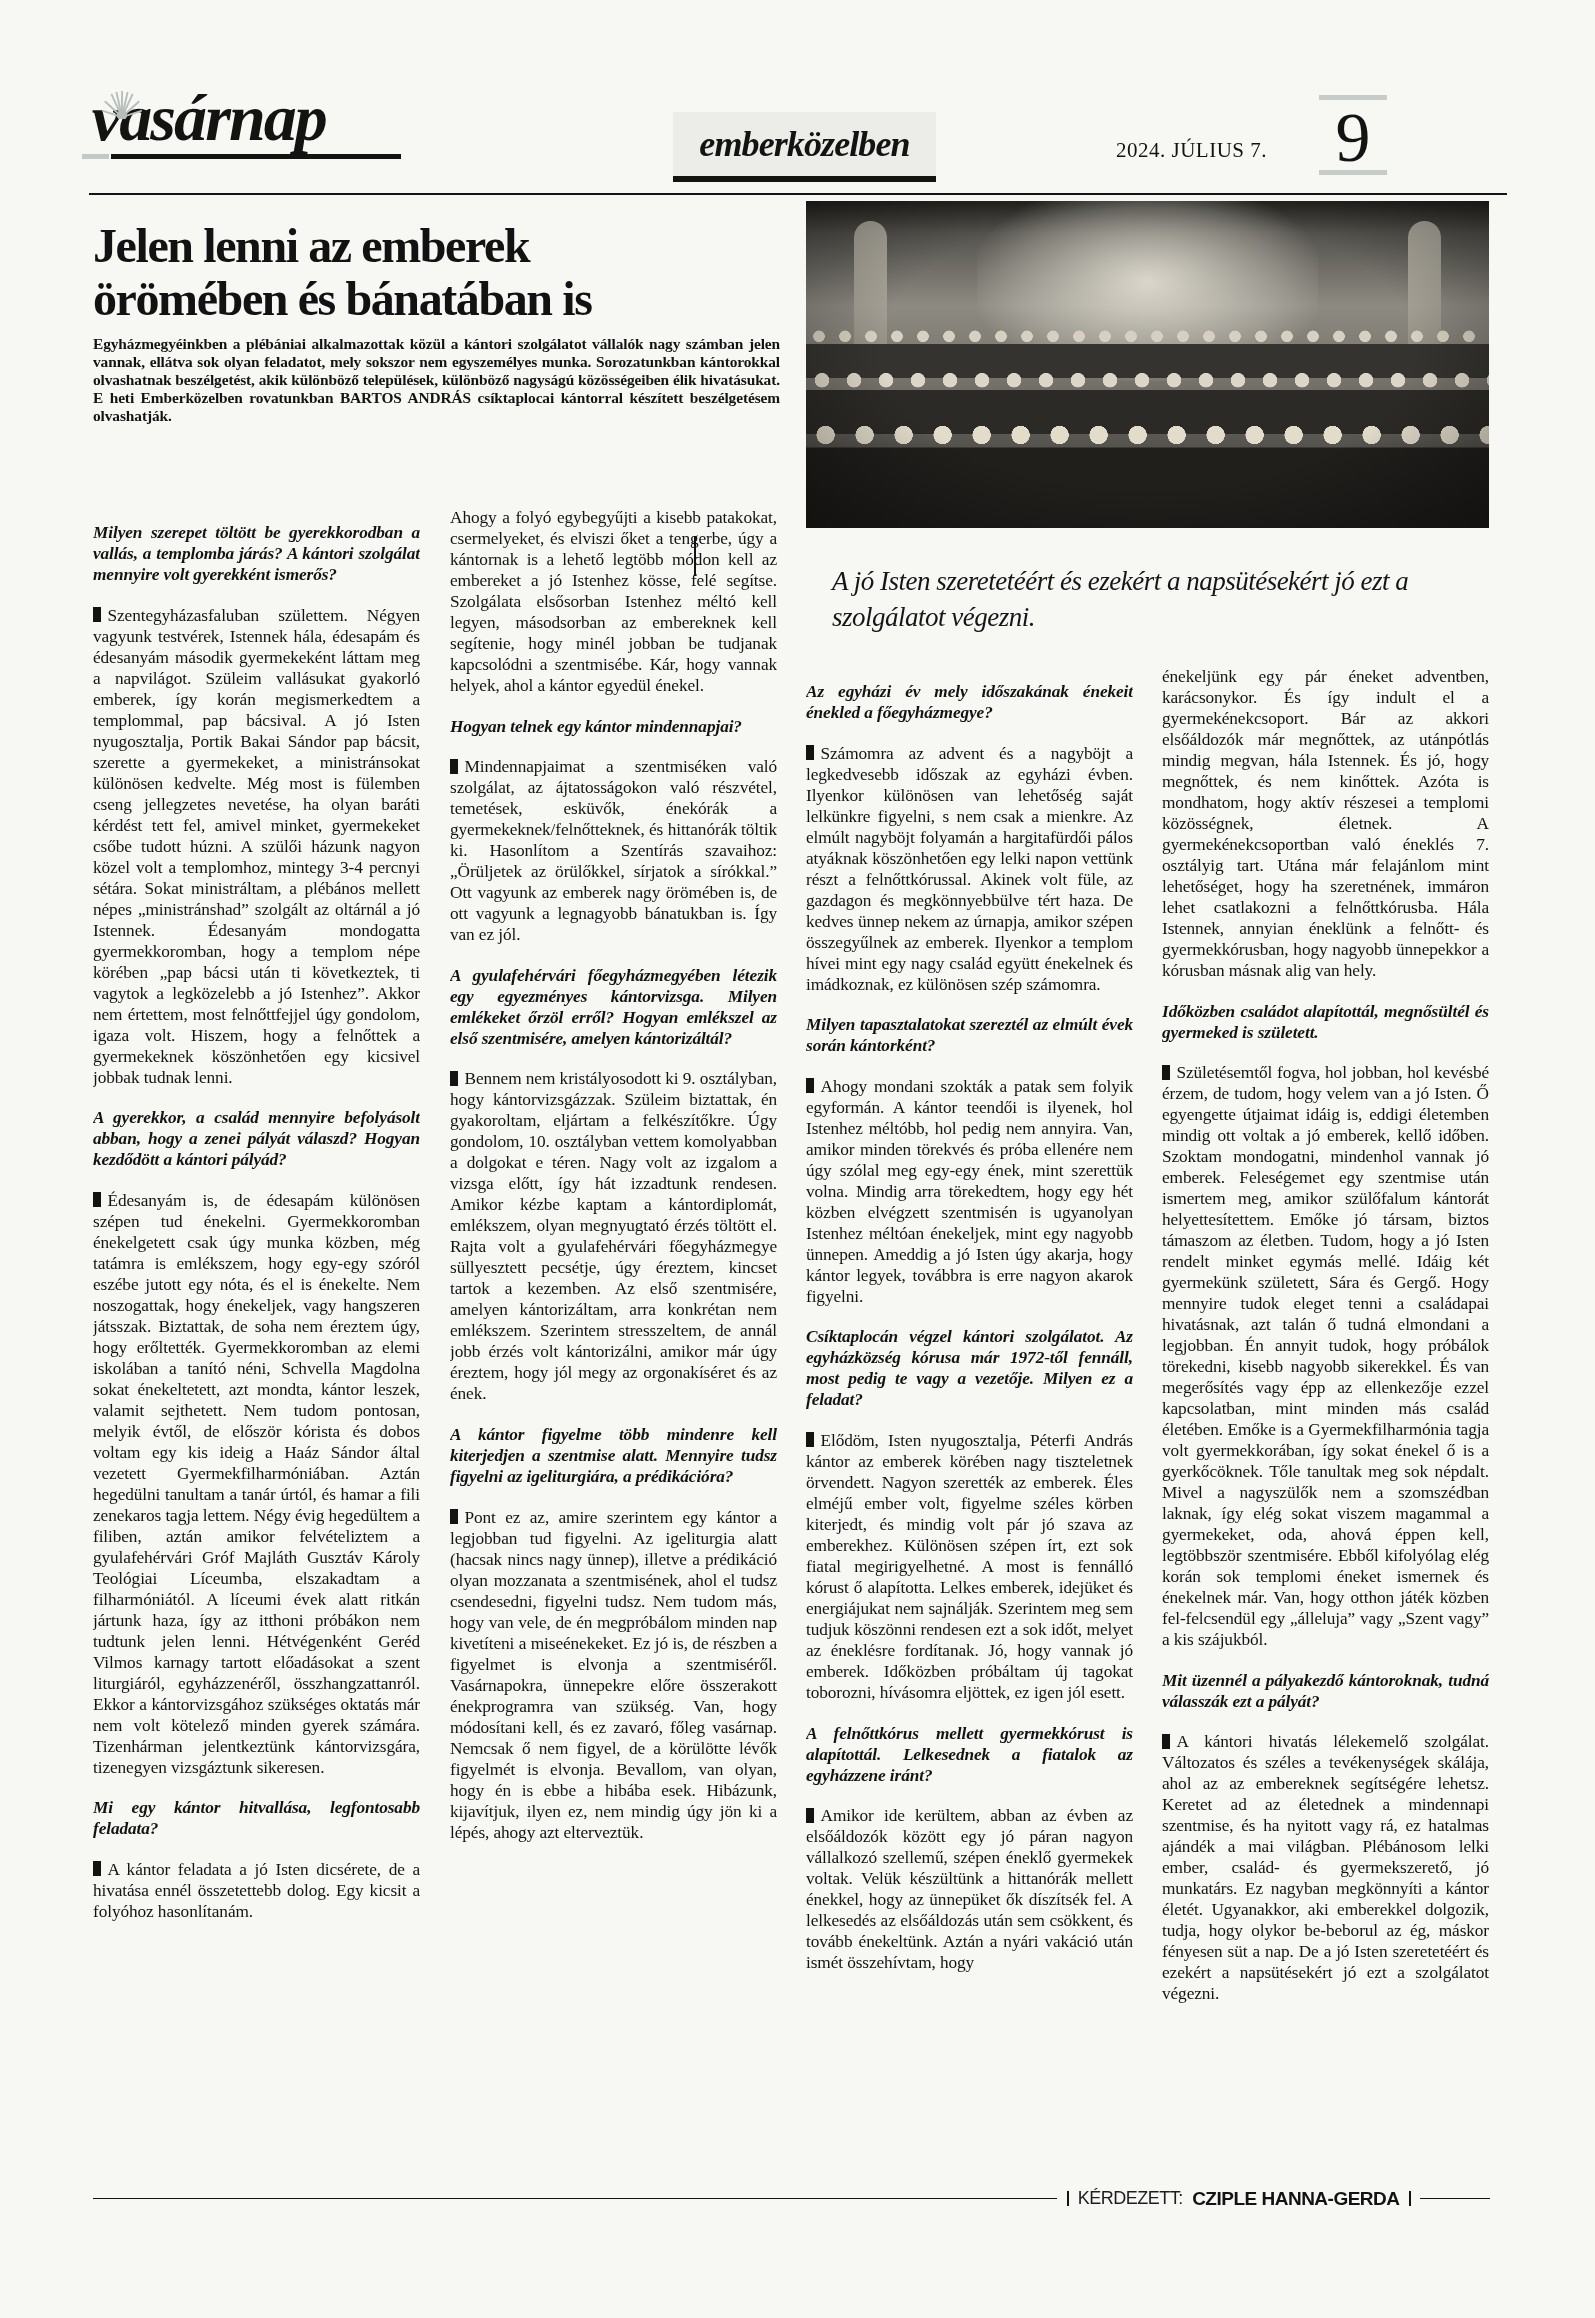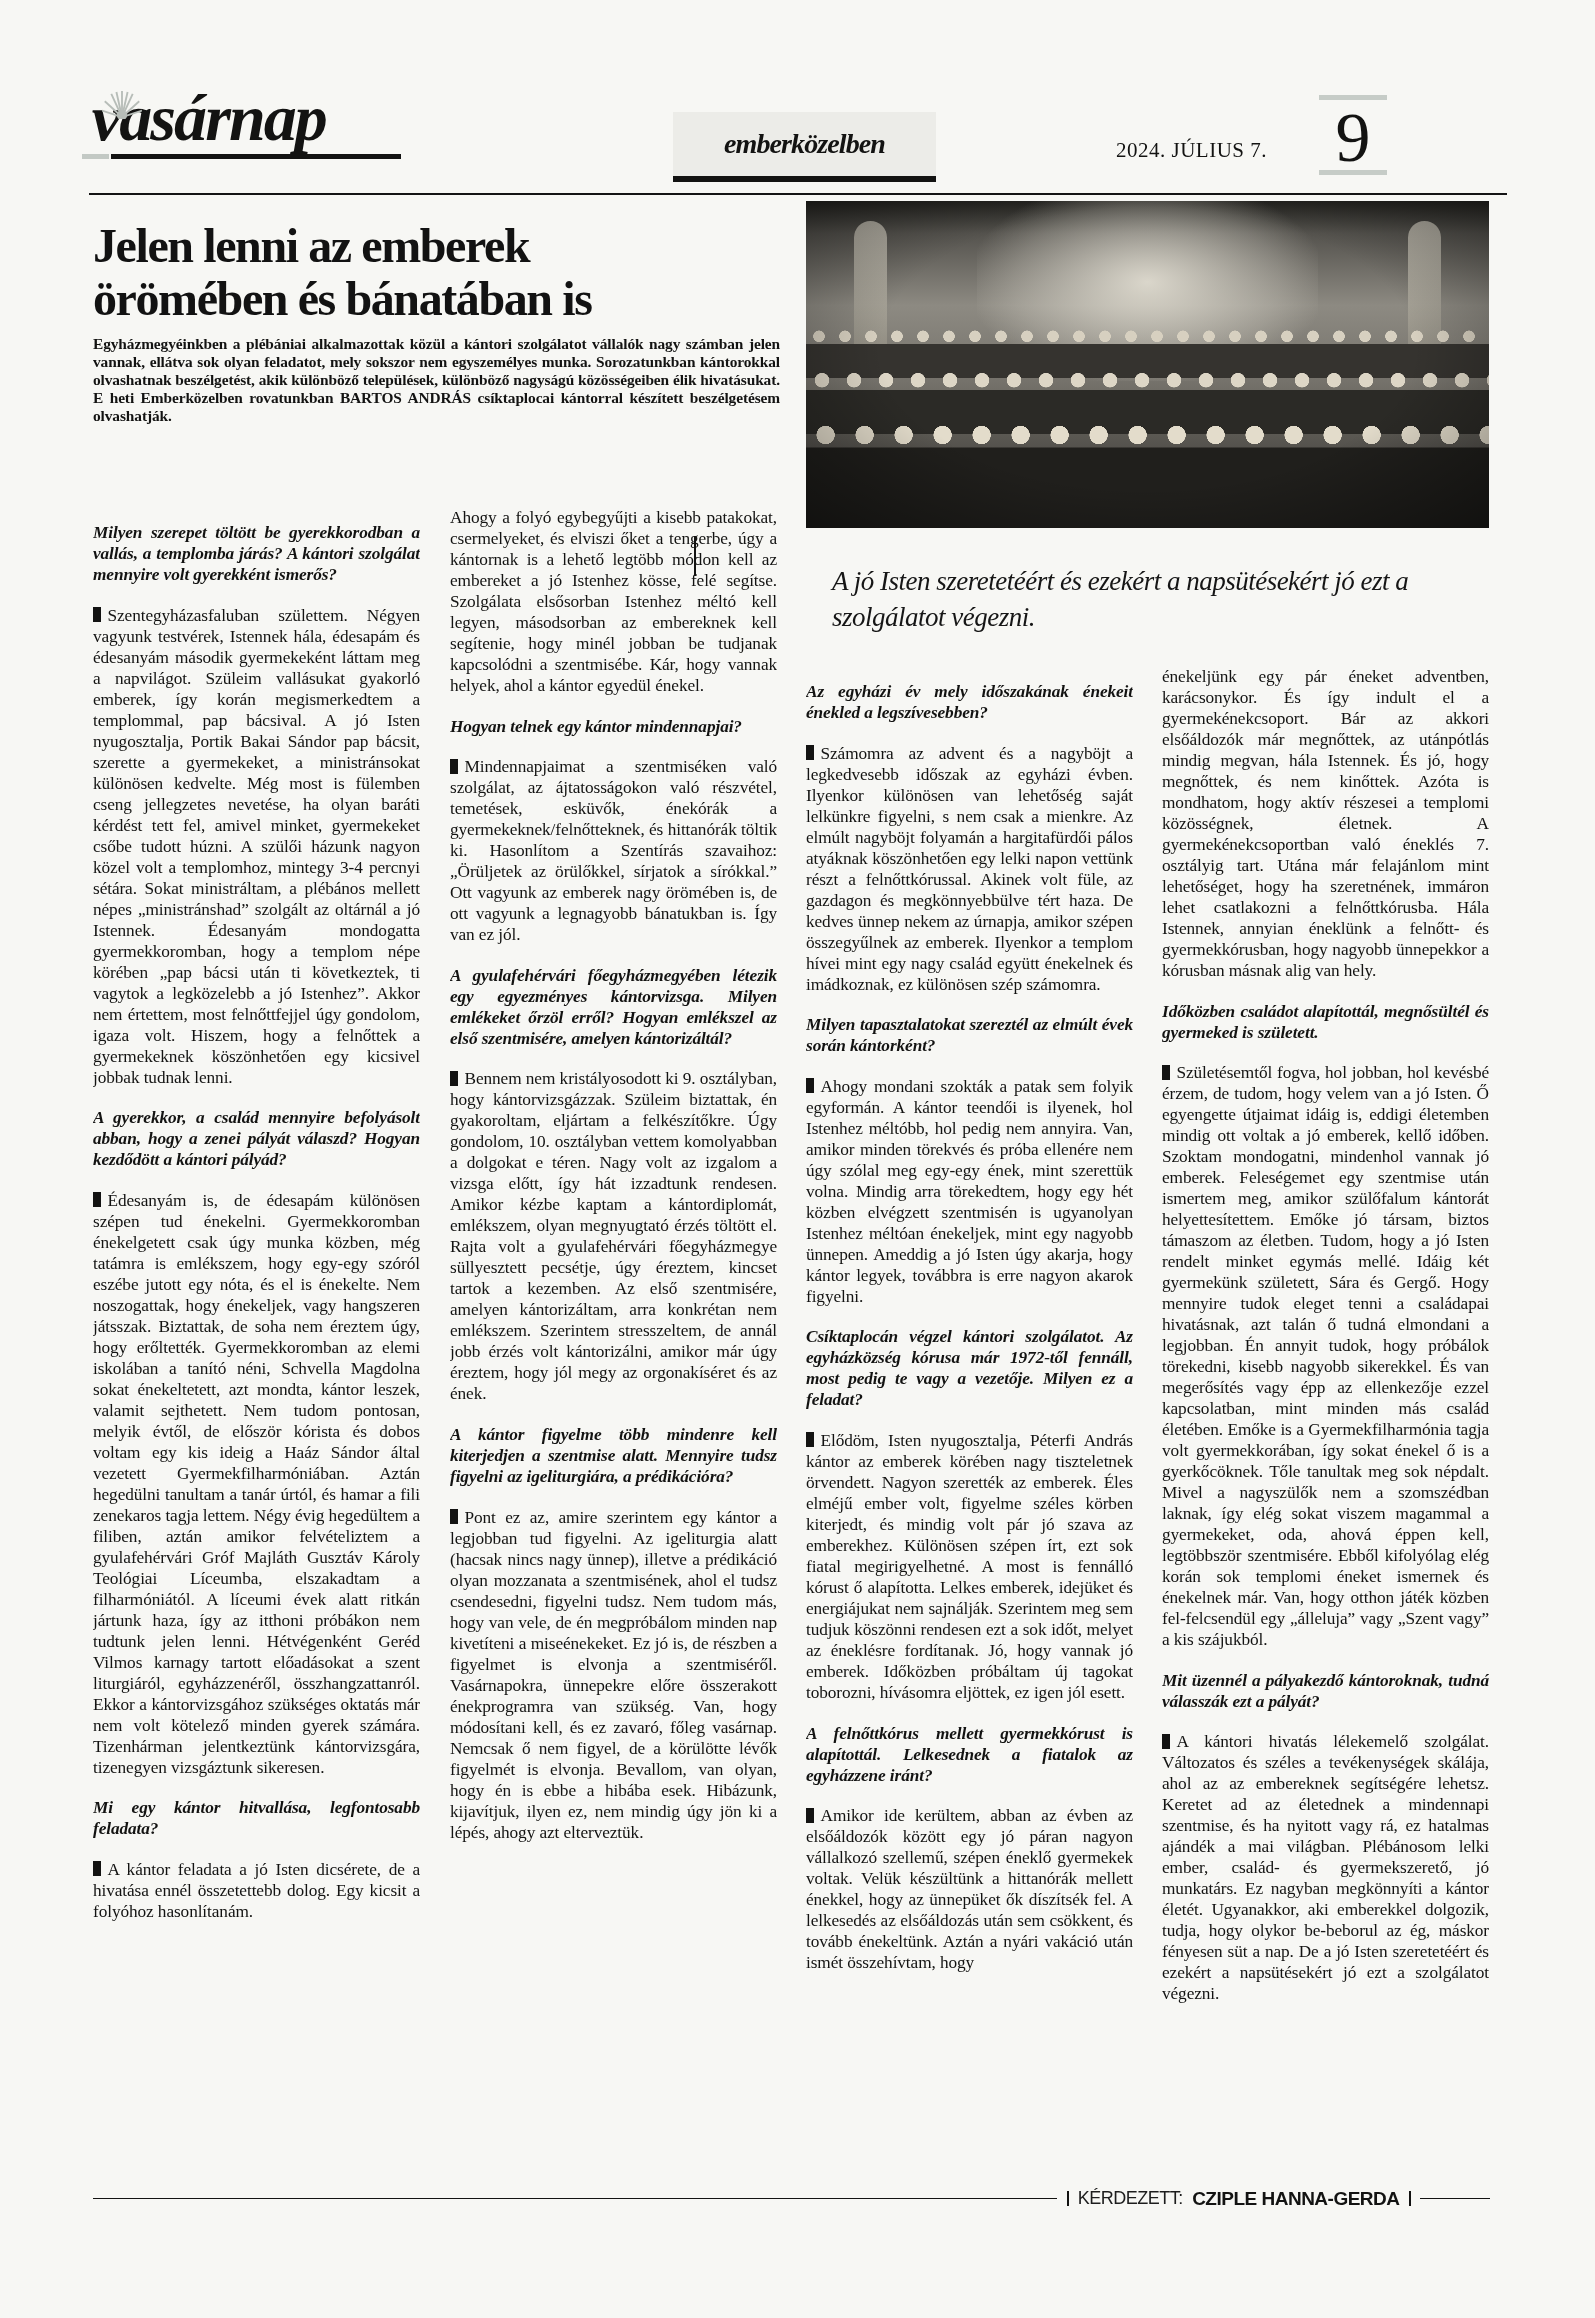--- a/index.html
+++ b/index.html
@@ -18,21 +18,21 @@
     letter-spacing:-1.9px;display:block;padding-left:2.8px;
   }
   .logo-underline{display:flex;align-items:center;margin-top:0.9px;margin-left:-7.5px;}
   .logo-underline .gray{width:27px;height:5.1px;background:#c3c9c4;margin-right:2.3px;}
   .logo-underline .black{width:290px;height:5.1px;background:#131312;}
   .section-badge{
     position:absolute;left:673px;top:112px;width:263px;height:64px;
     background:#ececе8;background-color:#ececE8;border-bottom:6px solid #131312;
     display:flex;align-items:center;justify-content:center;
   }
-  .section-badge span{font-style:italic;font-weight:bold;font-size:28px;letter-spacing:-0.9px;}
+  .section-badge span{font-style:italic;font-weight:bold;font-size:36px;letter-spacing:-0.9px;}
   .issue-date{
     position:absolute;left:1089px;top:138px;width:178px;text-align:right;
     font-size:21px;letter-spacing:0.5px;
   }
   .pageno{
     position:absolute;left:1318px;top:103px;width:70px;text-align:center;
     font-size:70px;line-height:70px;
   }
   .pageno-bar{position:absolute;left:1319px;width:68px;height:5.1px;background:#c6ccc7;}
   .pageno-bar.top{top:95px;}
@@ -177,21 +177,21 @@
   <section class="col c1">
       <p class="block body">Ahogy a folyó egybegyűjti a kisebb patakokat, csermelyeket, és elviszi őket a tengerbe, úgy a kántornak is a lehető legtöbb módon kell az embereket a jó Istenhez kösse, felé segítse. Szolgálata elsősorban Istenhez méltó kell legyen, másodsorban az embereknek kell segítenie, hogy minél jobban be tudjanak kapcsolódni a szentmisébe. Kár, hogy vannak helyek, ahol a kántor egyedül énekel.</p>
       <p class="block question">Hogyan telnek egy kántor mindennapjai?</p>
       <p class="block answer">Mindennapjaimat a szentmiséken való szolgálat, az ájtatosságokon való részvétel, temetések, esküvők, énekórák a gyermekeknek/felnőtteknek, és hittanórák töltik ki. Hasonlítom a Szentírás szavaihoz: „Örüljetek az örülőkkel, sírjatok a sírókkal.” Ott vagyunk az emberek nagy örömében is, de ott vagyunk a legnagyobb bánatukban is. Így van ez jól.</p>
       <p class="block question">A gyulafehérvári főegyházmegyében létezik egy egyezményes kántorvizsga. Milyen emlékeket őrzöl erről? Hogyan emlékszel az első szentmisére, amelyen kántorizáltál?</p>
       <p class="block answer">Bennem nem kristályosodott ki 9. osztályban, hogy kántorvizsgázzak. Szüleim biztattak, én gyakoroltam, eljártam a felkészítőkre. Úgy gondolom, 10. osztályban vettem komolyabban a dolgokat e téren. Nagy volt az izgalom a vizsga előtt, így hát izzadtunk rendesen. Amikor kézbe kaptam a kántordiplomát, emlékszem, olyan megnyugtató érzés töltött el. Rajta volt a gyulafehérvári főegyházmegye süllyesztett pecsétje, úgy éreztem, kincset tartok a kezemben. Az első szentmisére, amelyen kántorizáltam, arra konkrétan nem emlékszem. Szerintem stresszeltem, de annál jobb érzés volt kántorizálni, amikor már úgy éreztem, hogy jól megy az orgonakíséret és az ének.</p>
       <p class="block question">A kántor figyelme több mindenre kell kiterjedjen a szentmise alatt. Mennyire tudsz figyelni az igeliturgiára, a prédikációra?</p>
       <p class="block answer">Pont ez az, amire szerintem egy kántor a legjobban tud figyelni. Az igeliturgia alatt (hacsak nincs nagy ünnep), illetve a prédikáció olyan mozzanata a szentmisének, ahol el tudsz csendesedni, figyelni tudsz. Nem tudom más, hogy van vele, de én megpróbálom minden nap kivetíteni a miseénekeket. Ez jó is, de részben a figyelmet is elvonja a szentmiséről. Vasárnapokra, ünnepekre előre összerakott énekprogramra van szükség. Van, hogy módosítani kell, és ez zavaró, főleg vasárnap. Nemcsak ő nem figyel, de a körülötte lévők figyelmét is elvonja. Bevallom, van olyan, hogy én is ebbe a hibába esek. Hibázunk, kijavítjuk, ilyen ez, nem mindig úgy jön ki a lépés, ahogy azt elterveztük.</p>
     </section>
   <section class="col c2">
-      <p class="block question">Az egyházi év mely időszakának énekeit énekled a legszívesebben?</p>
+      <p class="block question">Az egyházi év mely időszakának énekeit énekled a főegyházmegye?</p>
       <p class="block answer">Számomra az advent és a nagyböjt a legkedvesebb időszak az egyházi évben. Ilyenkor különösen van lehetőség saját lelkünkre figyelni, s nem csak a mienkre. Az elmúlt nagyböjt folyamán a hargitafürdői pálos atyáknak köszönhetően egy lelki napon vettünk részt a felnőttkórussal. Akinek volt füle, az gazdagon és megkönnyebbülve tért haza. De kedves ünnep nekem az úrnapja, amikor szépen összegyűlnek az emberek. Ilyenkor a templom hívei mint egy nagy család együtt énekelnek és imádkoznak, ez különösen szép számomra.</p>
       <p class="block question">Milyen tapasztalatokat szereztél az elmúlt évek során kántorként?</p>
       <p class="block answer">Ahogy mondani szokták a patak sem folyik egyformán. A kántor teendői is ilyenek, hol Istenhez méltóbb, hol pedig nem annyira. Van, amikor minden törekvés és próba ellenére nem úgy szólal meg egy-egy ének, mint szerettük volna. Mindig arra törekedtem, hogy egy hét közben elvégzett szentmisén is ugyanolyan Istenhez méltóan énekeljek, mint egy nagyobb ünnepen. Ameddig a jó Isten úgy akarja, hogy kántor legyek, továbbra is erre nagyon akarok figyelni.</p>
       <p class="block question">Csíktaplocán végzel kántori szolgálatot. Az egyházközség kórusa már 1972-től fennáll, most pedig te vagy a vezetője. Milyen ez a feladat?</p>
       <p class="block answer">Elődöm, Isten nyugosztalja, Péterfi András kántor az emberek körében nagy tiszteletnek örvendett. Nagyon szerették az emberek. Éles elméjű ember volt, figyelme széles körben kiterjedt, és mindig volt pár jó szava az emberekhez. Különösen szépen írt, ezt sok fiatal megirigyelhetné. A most is fennálló kórust ő alapította. Lelkes emberek, idejüket és energiájukat nem sajnálják. Szerintem meg sem tudjuk köszönni rendesen ezt a sok időt, melyet az éneklésre fordítanak. Jó, hogy vannak jó emberek. Időközben próbáltam új tagokat toborozni, hívásomra eljöttek, ez igen jól esett.</p>
       <p class="block question">A felnőttkórus mellett gyermekkórust is alapítottál. Lelkesednek a fiatalok az egyházzene iránt?</p>
       <p class="block answer">Amikor ide kerültem, abban az évben az elsőáldozók között egy jó páran nagyon vállalkozó szellemű, szépen éneklő gyermekek voltak. Velük készültünk a hittanórák mellett énekkel, hogy az ünnepüket ők díszítsék fel. A lelkesedés az elsőáldozás után sem csökkent, és tovább énekeltünk. Aztán a nyári vakáció után ismét összehívtam, hogy</p>
     </section>
   <section class="col c3">
       <p class="block body">énekeljünk egy pár éneket adventben, karácsonykor. És így indult el a gyermekénekcsoport. Bár az akkori elsőáldozók már megnőttek, az utánpótlás mindig megvan, hála Istennek. És jó, hogy megnőttek, és nem kinőttek. Azóta is mondhatom, hogy aktív részesei a templomi közösségnek, életnek. A gyermekénekcsoportban való éneklés 7. osztályig tart. Utána már felajánlom mint lehetőséget, hogy ha szeretnének, immáron lehet csatlakozni a felnőttkórusba. Hála Istennek, annyian éneklünk a felnőtt- és gyermekkórusban, hogy nagyobb ünnepekkor a kórusban másnak alig van hely.</p>

